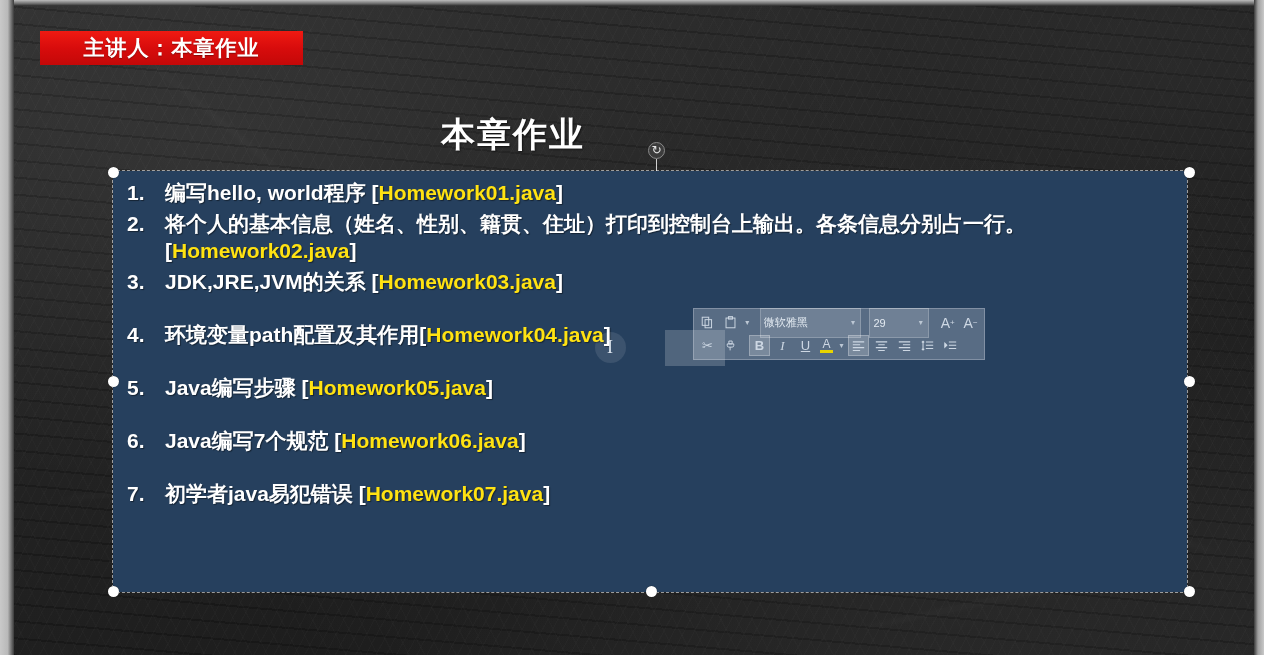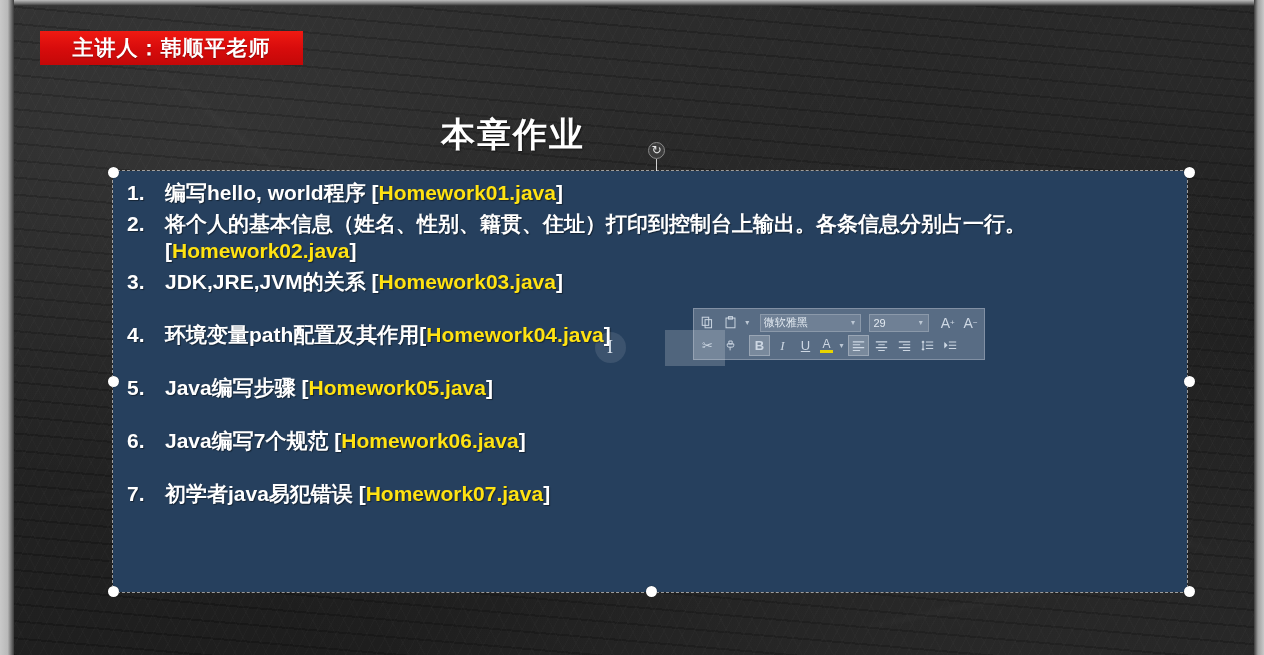--- a/index.html
+++ b/index.html
@@ -136,21 +136,21 @@
   }
   .mt-row { display: flex; align-items: center; height: 23px; gap: 2px; }
   .mt-btn {
     width: 21px; height: 21px;
     display: flex; align-items: center; justify-content: center;
     color: #cdd7e3; font-size: 13px; line-height: 1;
   }
   .mt-btn.active { background: rgba(255,255,255,0.20); border: 1px solid rgba(255,255,255,0.25); }
   .mt-caret { width: 9px; text-align: center; font-size: 8px; color: #bcc7d4; }
   .mt-combo {
-    height: 18px;
+    height: 30px;
     background: rgba(255,255,255,0.14);
     border: 1px solid rgba(255,255,255,0.20);
     display: flex; align-items: center;
     padding: 0 3px;
     color: #e2e9f1;
     font-size: 11px;
   }
   .mt-font { width: 102px; }
   .mt-size { width: 60px; }
   .mt-combo .val { flex: 1 1 auto; white-space: nowrap; overflow: hidden; }
@@ -197,21 +197,21 @@
   <div class="edge-left"></div>
   <div class="edge-right"></div>
 
   <div class="streak s1"></div>
   <div class="streak s2"></div>
   <div class="streak s3"></div>
   <div class="streak s4"></div>
   <div class="streak s5"></div>
   <div class="streak s6"></div>
 
-  <div class="presenter">主讲人：韩顺平老师</div>
+  <div class="presenter">主讲人：本章作业</div>
 
   <div class="title">本章作业</div>
   <div class="rotate-handle">↻</div>
   <div class="rotate-stem"></div>
 
   <div class="content-box">
     <ul class="item-list">
 
       <li class="item">
         <span class="num">1.</span>

